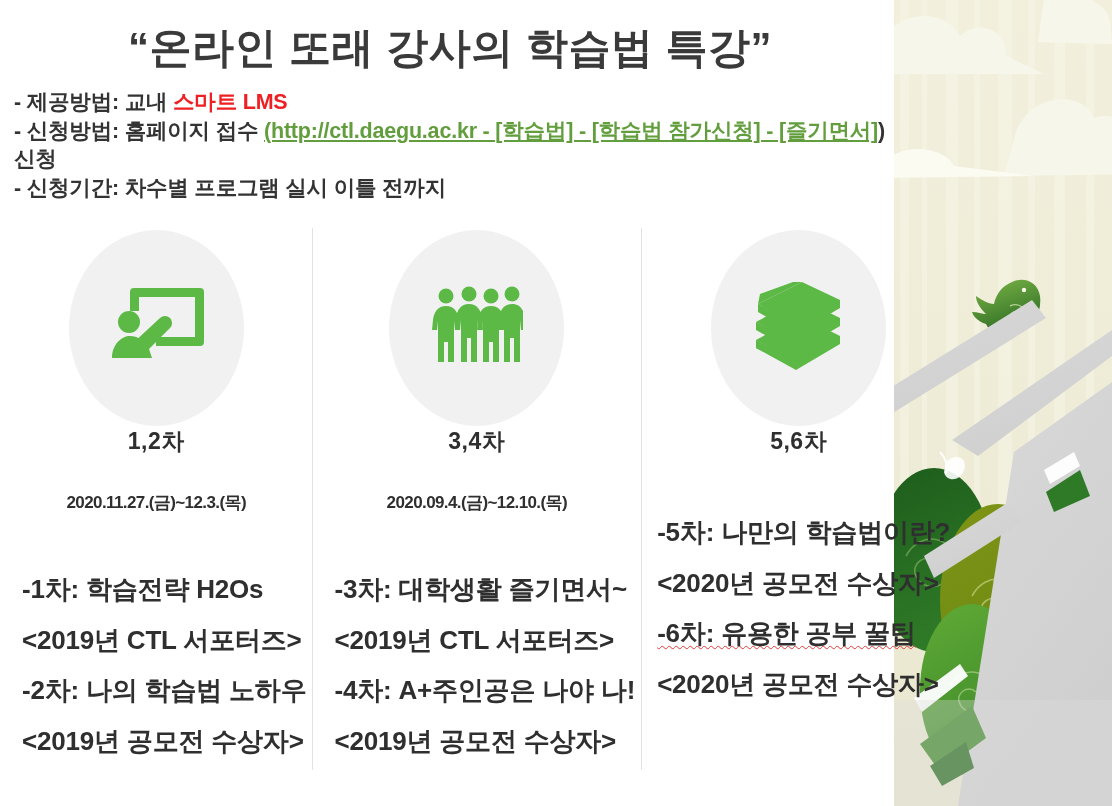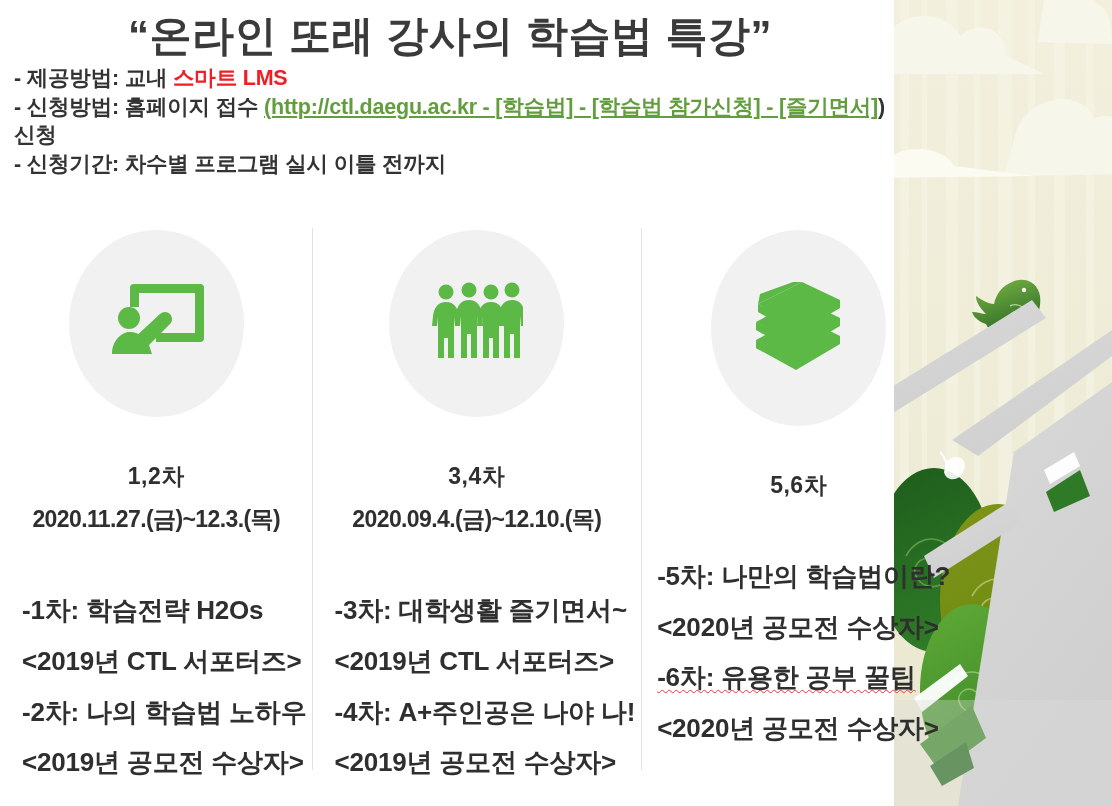--- a/index.html
+++ b/index.html
@@ -33,21 +33,21 @@
 
   
   .header {
     position: absolute;
     left: 0;
     top: 0;
     width: 900px;
     padding: 0;
   }
   .poster-title {
-    margin: 4px;
+    margin: 16px;
     padding: 10px 0 2px 0;
     text-align: center;
     font-size: 42px;
     font-weight: bold;
     letter-spacing: 0.5px;
     color: #3a3a3a;
     line-height: 1.05;
     white-space: nowrap;
   }
   .info-list {
@@ -108,29 +108,28 @@
     border-radius: 50%;
     background: #f1f1f1;
     display: flex;
     align-items: center;
     justify-content: center;
     margin-top: 2px;
   }
   .icon-circle svg { display: block; }
 
   .col-round {
-    margin-top: 44px;
     font-size: 23px;
     font-weight: bold;
     color: #2f2f2f;
     letter-spacing: 0.5px;
   }
   .col-date {
-    margin-top: 12px;
-    font-size: 23px;
+    margin-top: 34px;
+    font-size: 17px;
     font-weight: bold;
     color: #2f2f2f;
     white-space: nowrap;
     letter-spacing: -0.6px;
   }
 
   .session-list {
     margin: 50px 0 0 0;
     padding: 0;
     list-style: none;

